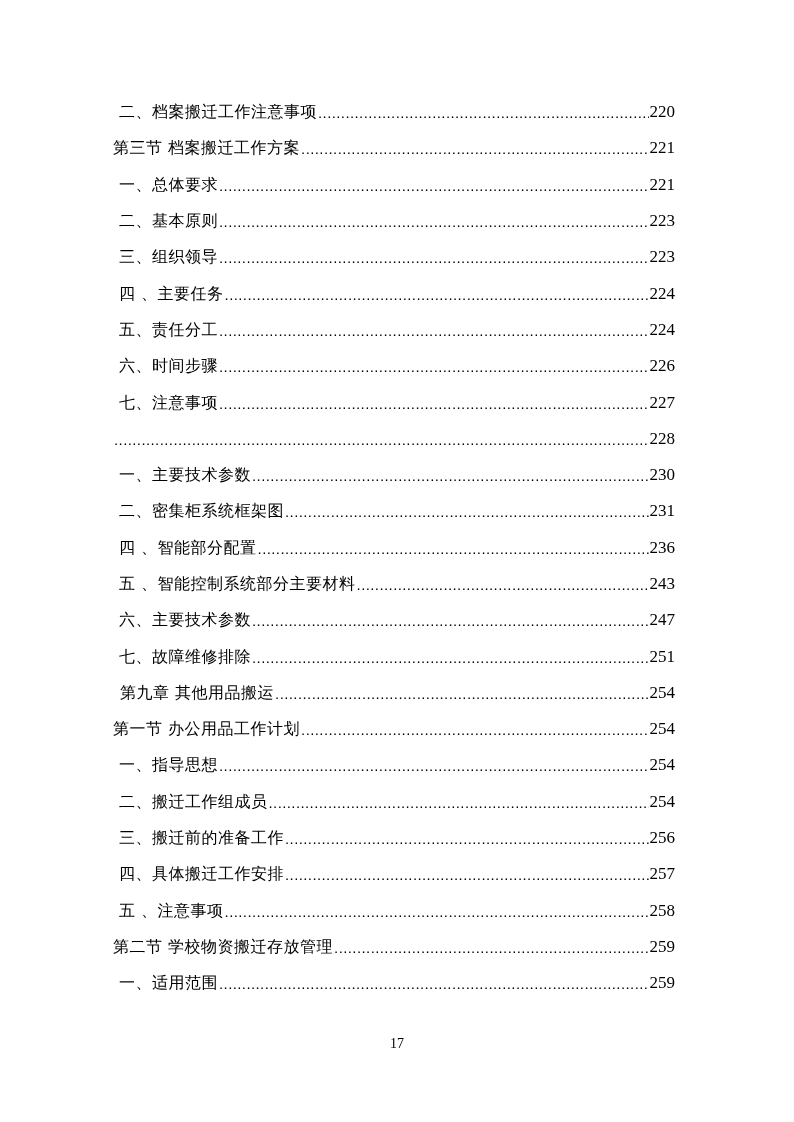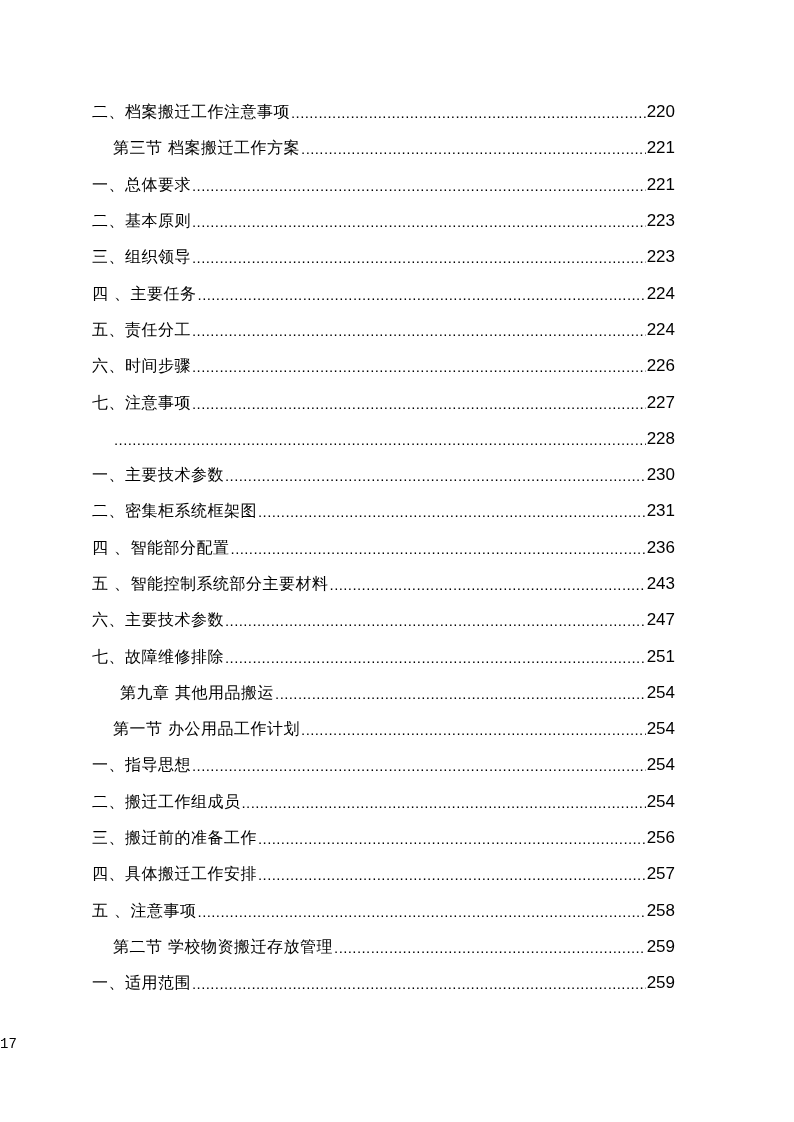--- a/index.html
+++ b/index.html
@@ -26,21 +26,21 @@
       height: 36.3px;
       display: flex;
       align-items: center;
       box-sizing: border-box;
       padding-right: 119px;
       font-size: 16px;
       line-height: 26px;
     }
     .toc-entry.level-0 { padding-left: 120px; }
     .toc-entry.level-1 { padding-left: 113px; }
-    .toc-entry.level-2 { padding-left: 92px; }
+    .toc-entry.level-2 { padding-left: 119px; }
     .toc-title {
       white-space: nowrap;
       flex: 0 0 auto;
       letter-spacing: 0.5px;
     }
     .toc-leader {
       flex: 1 1 auto;
       overflow: hidden;
       white-space: nowrap;
       margin: 0 1px;
@@ -48,31 +48,31 @@
       font-size: 15px;
       letter-spacing: 0.4px;
       position: relative;
       top: 1px;
     }
     .toc-leader::before {
       content: "....................................................................................................................................................................................................................";
     }
     .toc-page {
       flex: 0 0 auto;
-      font-family: Liberation Sans, sans-serif;
+      font-family: Liberation Serif, serif;
       font-size: 17px;
       white-space: nowrap;
     }
     .page-number {
       position: absolute;
       top: 1036px;
       left: 0;
       width: 794px;
-      text-align: left;
-      font-family: Liberation Mono, monospace;
+      text-align: center;
+      font-family: Liberation Serif, serif;
       font-size: 14px;
     }
   </style>
 </head>
 <body>
 
 <div class="toc">
   <div class="toc-entry level-2">
     <span class="toc-title">二、档案搬迁工作注意事项</span>
     <span class="toc-leader"></span>

